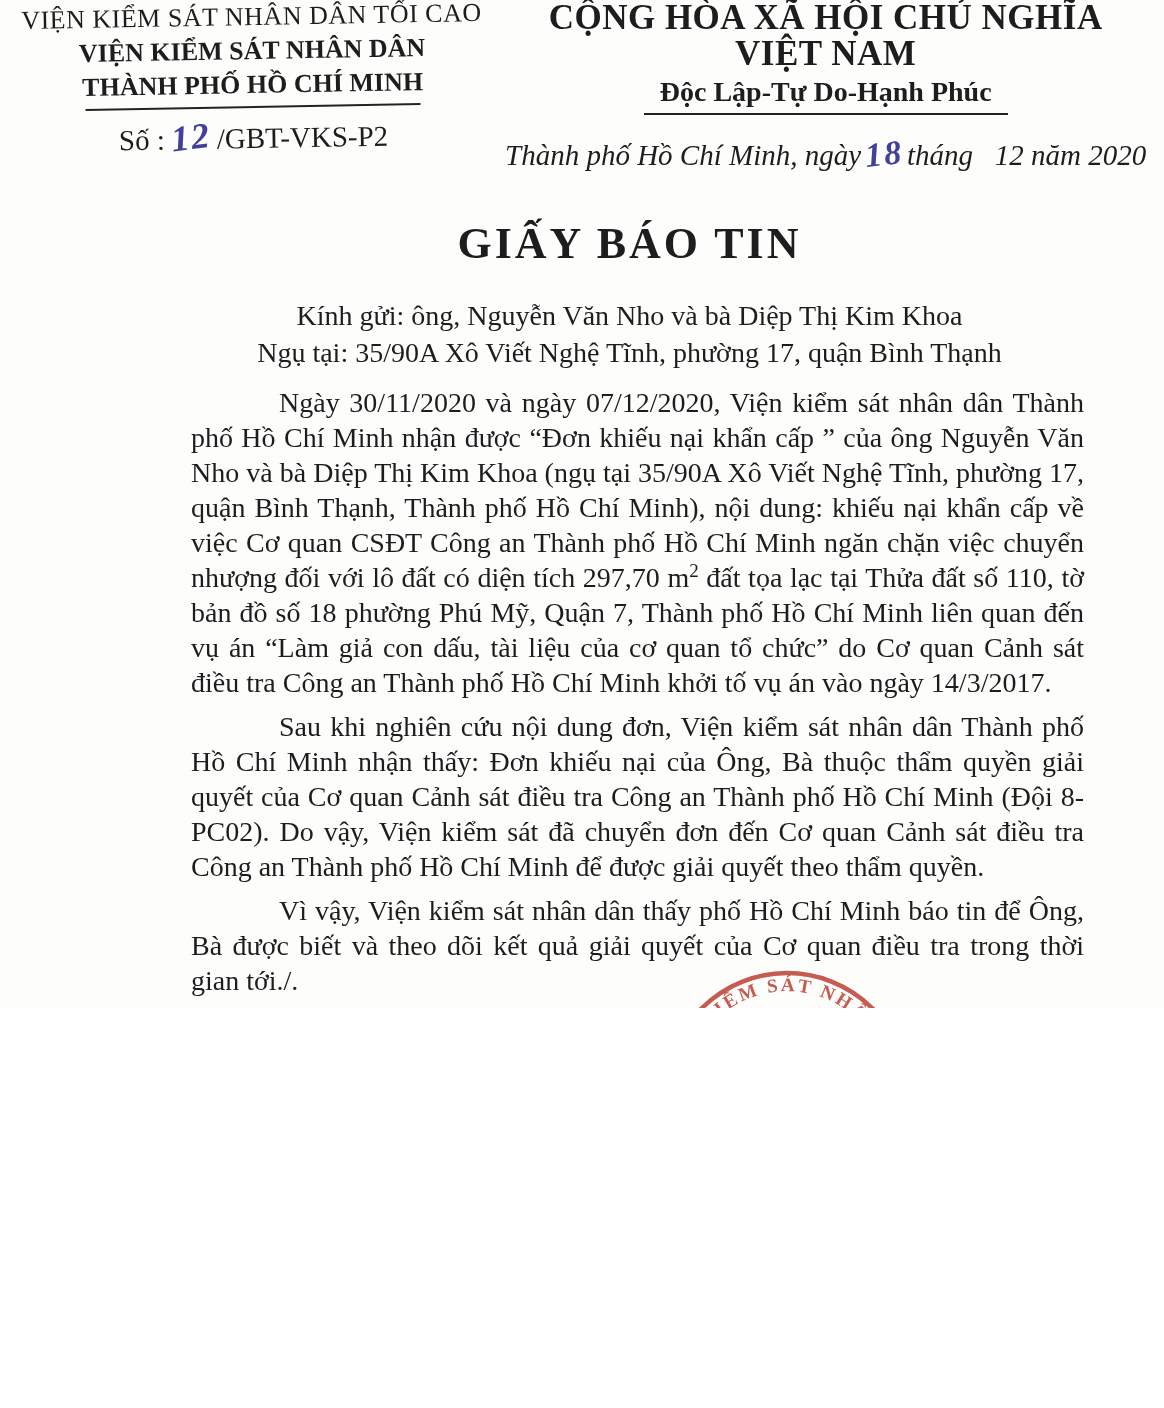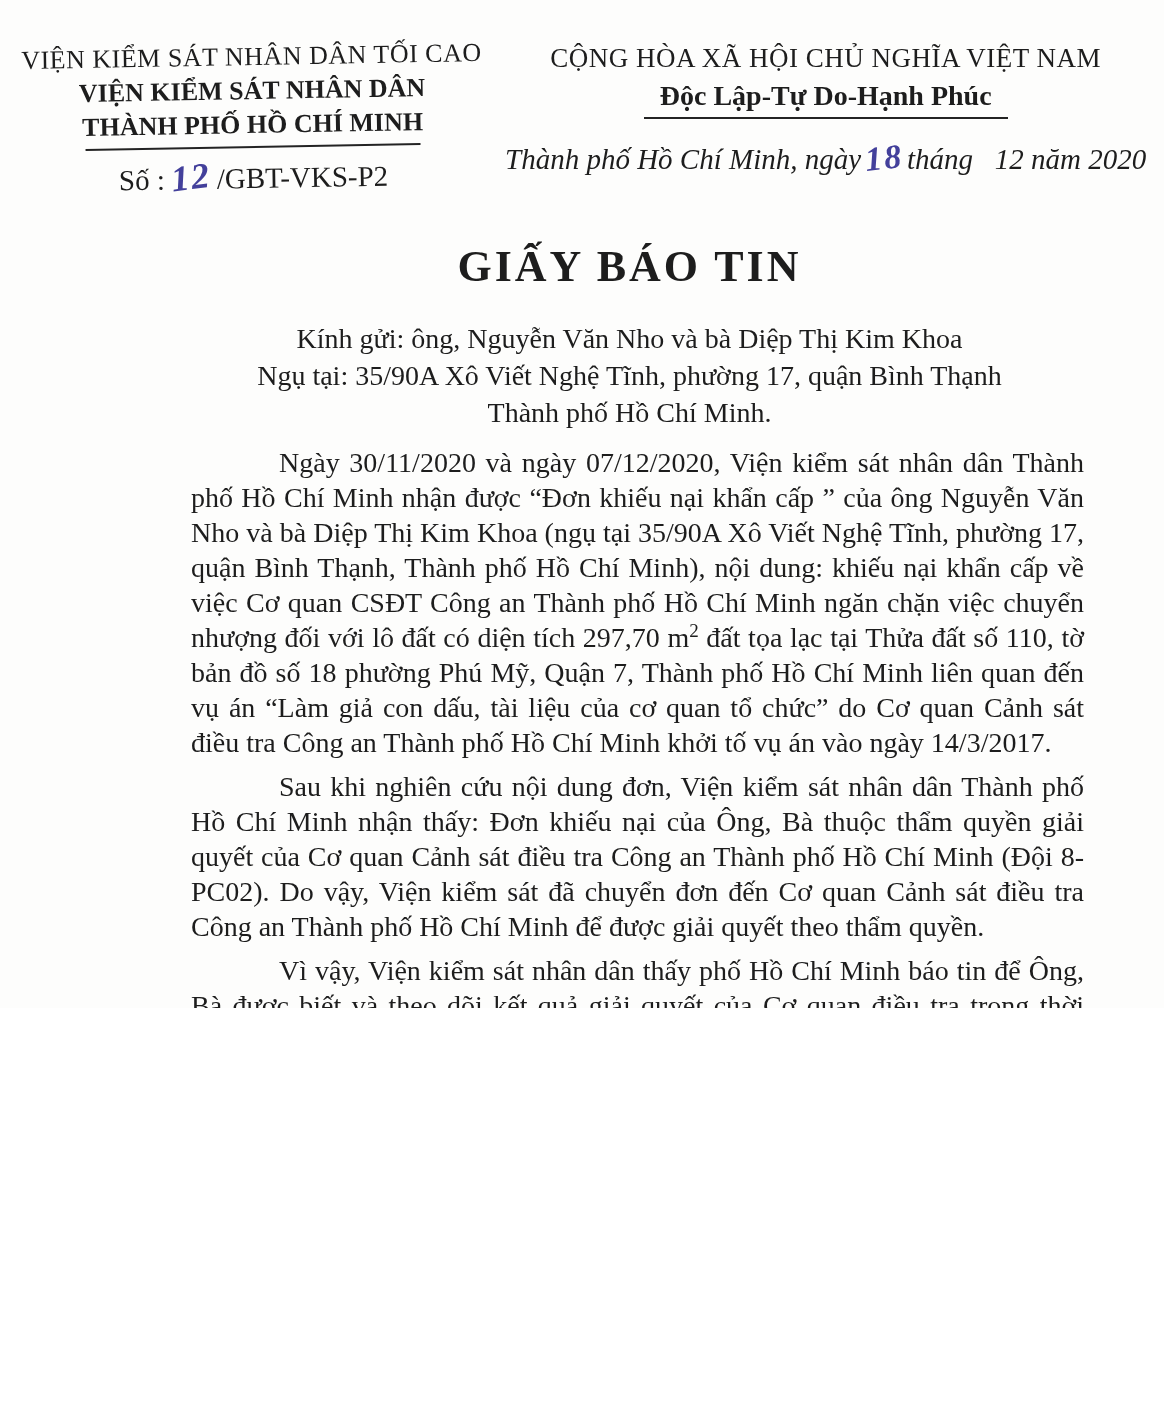--- a/index.html
+++ b/index.html
@@ -11,42 +11,41 @@
   }
   html,body{margin:0;padding:0;background:#ffffff;}
   .page{
     position:relative;
     width:1164px;height:1008px;
     background:var(--paper);
     font-family:"Liberation Serif","DejaVu Serif",serif;
     color:var(--ink);
     overflow:hidden;
     box-sizing:border-box;
-    padding-top:40px;
   }
   
   .header{display:flex;align-items:flex-start;}
   .header-left{
     width:505px;flex:0 0 auto;text-align:center;
     transform:rotate(-1deg);
   }
   .hl1{font-size:26px;letter-spacing:.5px;line-height:34px;}
   .hl2{font-size:26px;font-weight:bold;line-height:34px;}
   .hl3{font-size:26px;font-weight:bold;line-height:34px;}
   .hl-rule{width:335px;height:0;border-bottom:2.5px solid #232323;margin:4px auto 0 auto;}
   .so-line{margin-top:14px;font-size:29px;}
   .hand{
     color:var(--handwriting-blue);
     font-style:italic;font-weight:600;
     font-size:36px;letter-spacing:2px;
     display:inline-block;transform:rotate(-6deg);
     margin:0 6px;line-height:0;
   }
   .header-right{flex:1 1 auto;text-align:center;padding-right:24px;}
-  .hr1{font-size:27px;font-weight:normal;letter-spacing:.5px;line-height:36px;}
+  .hr1{font-size:35px;font-weight:bold;letter-spacing:.5px;line-height:36px;}
   .hr2{font-size:28px;font-weight:bold;line-height:36px;margin-top:2px;}
   .hr2 .u2{display:inline-block;border-bottom:2.5px solid #232323;padding:0 16px 3px 16px;}
   .date-line{margin-top:24px;font-style:italic;font-size:29px;white-space:nowrap;}
   .date-line .hand{font-size:34px;margin:0 4px;}
   
   .title{
     margin:46px 80px 8px 175px;
     text-align:center;
     font-size:44px;font-weight:bold;letter-spacing:3px;
   }
@@ -100,21 +99,20 @@
       <div class="hr2"><span class="u2">Độc Lập-Tự Do-Hạnh Phúc</span></div>
       <div class="date-line"><span>Thành phố Hồ Chí Minh, ngày</span><span class="hand">18</span><span>tháng&nbsp;&nbsp; 12 năm 2020</span></div>
     </div>
   </div>
 
   <div class="title">GIẤY BÁO TIN</div>
 
   <div class="recipient">
     <div>Kính gửi: ông, Nguyễn Văn Nho và bà Diệp Thị Kim Khoa</div>
     <div>Ngụ tại: 35/90A Xô Viết Nghệ Tĩnh, phường 17, quận Bình Thạnh</div>
-    <div>Thành phố Hồ Chí Minh.</div>
   </div>
 
   <div class="body-text">
     <p><span>Ngày 30/11/2020 và ngày 07/12/2020, Viện kiểm sát nhân dân Thành phố Hồ Chí Minh nhận được “Đơn khiếu nại khẩn cấp ” của ông Nguyễn Văn Nho và bà Diệp Thị Kim Khoa (ngụ tại 35/90A Xô Viết Nghệ Tĩnh, phường 17, quận Bình Thạnh, Thành phố Hồ Chí Minh), nội dung: khiếu nại khẩn cấp về việc Cơ quan CSĐT Công an Thành phố Hồ Chí Minh ngăn chặn việc chuyển nhượng đối với lô đất có diện tích 297,70 m</span><sup>2</sup><span> đất tọa lạc tại Thửa đất số 110, tờ bản đồ số 18 phường Phú Mỹ, Quận 7, Thành phố Hồ Chí Minh liên quan đến vụ án “Làm giả con dấu, tài liệu của cơ quan tổ chức” do Cơ quan Cảnh sát điều tra Công an Thành phố Hồ Chí Minh khởi tố vụ án vào ngày 14/3/2017.</span></p>
     <p>Sau khi nghiên cứu nội dung đơn, Viện kiểm sát nhân dân Thành phố Hồ Chí Minh nhận thấy: Đơn khiếu nại của Ông, Bà thuộc thẩm quyền giải quyết của Cơ quan Cảnh sát điều tra Công an Thành phố Hồ Chí Minh (Đội 8-PC02). Do vậy, Viện kiểm sát đã chuyển đơn đến Cơ quan Cảnh sát điều tra Công an Thành phố Hồ Chí Minh để được giải quyết theo thẩm quyền.</p>
     <p>Vì vậy, Viện kiểm sát nhân dân thấy phố Hồ Chí Minh báo tin để Ông, Bà được biết và theo dõi kết quả giải quyết của Cơ quan điều tra trong thời gian tới./.</p>
   </div>
 
   <div class="footer">
     <div class="noi-nhan">

